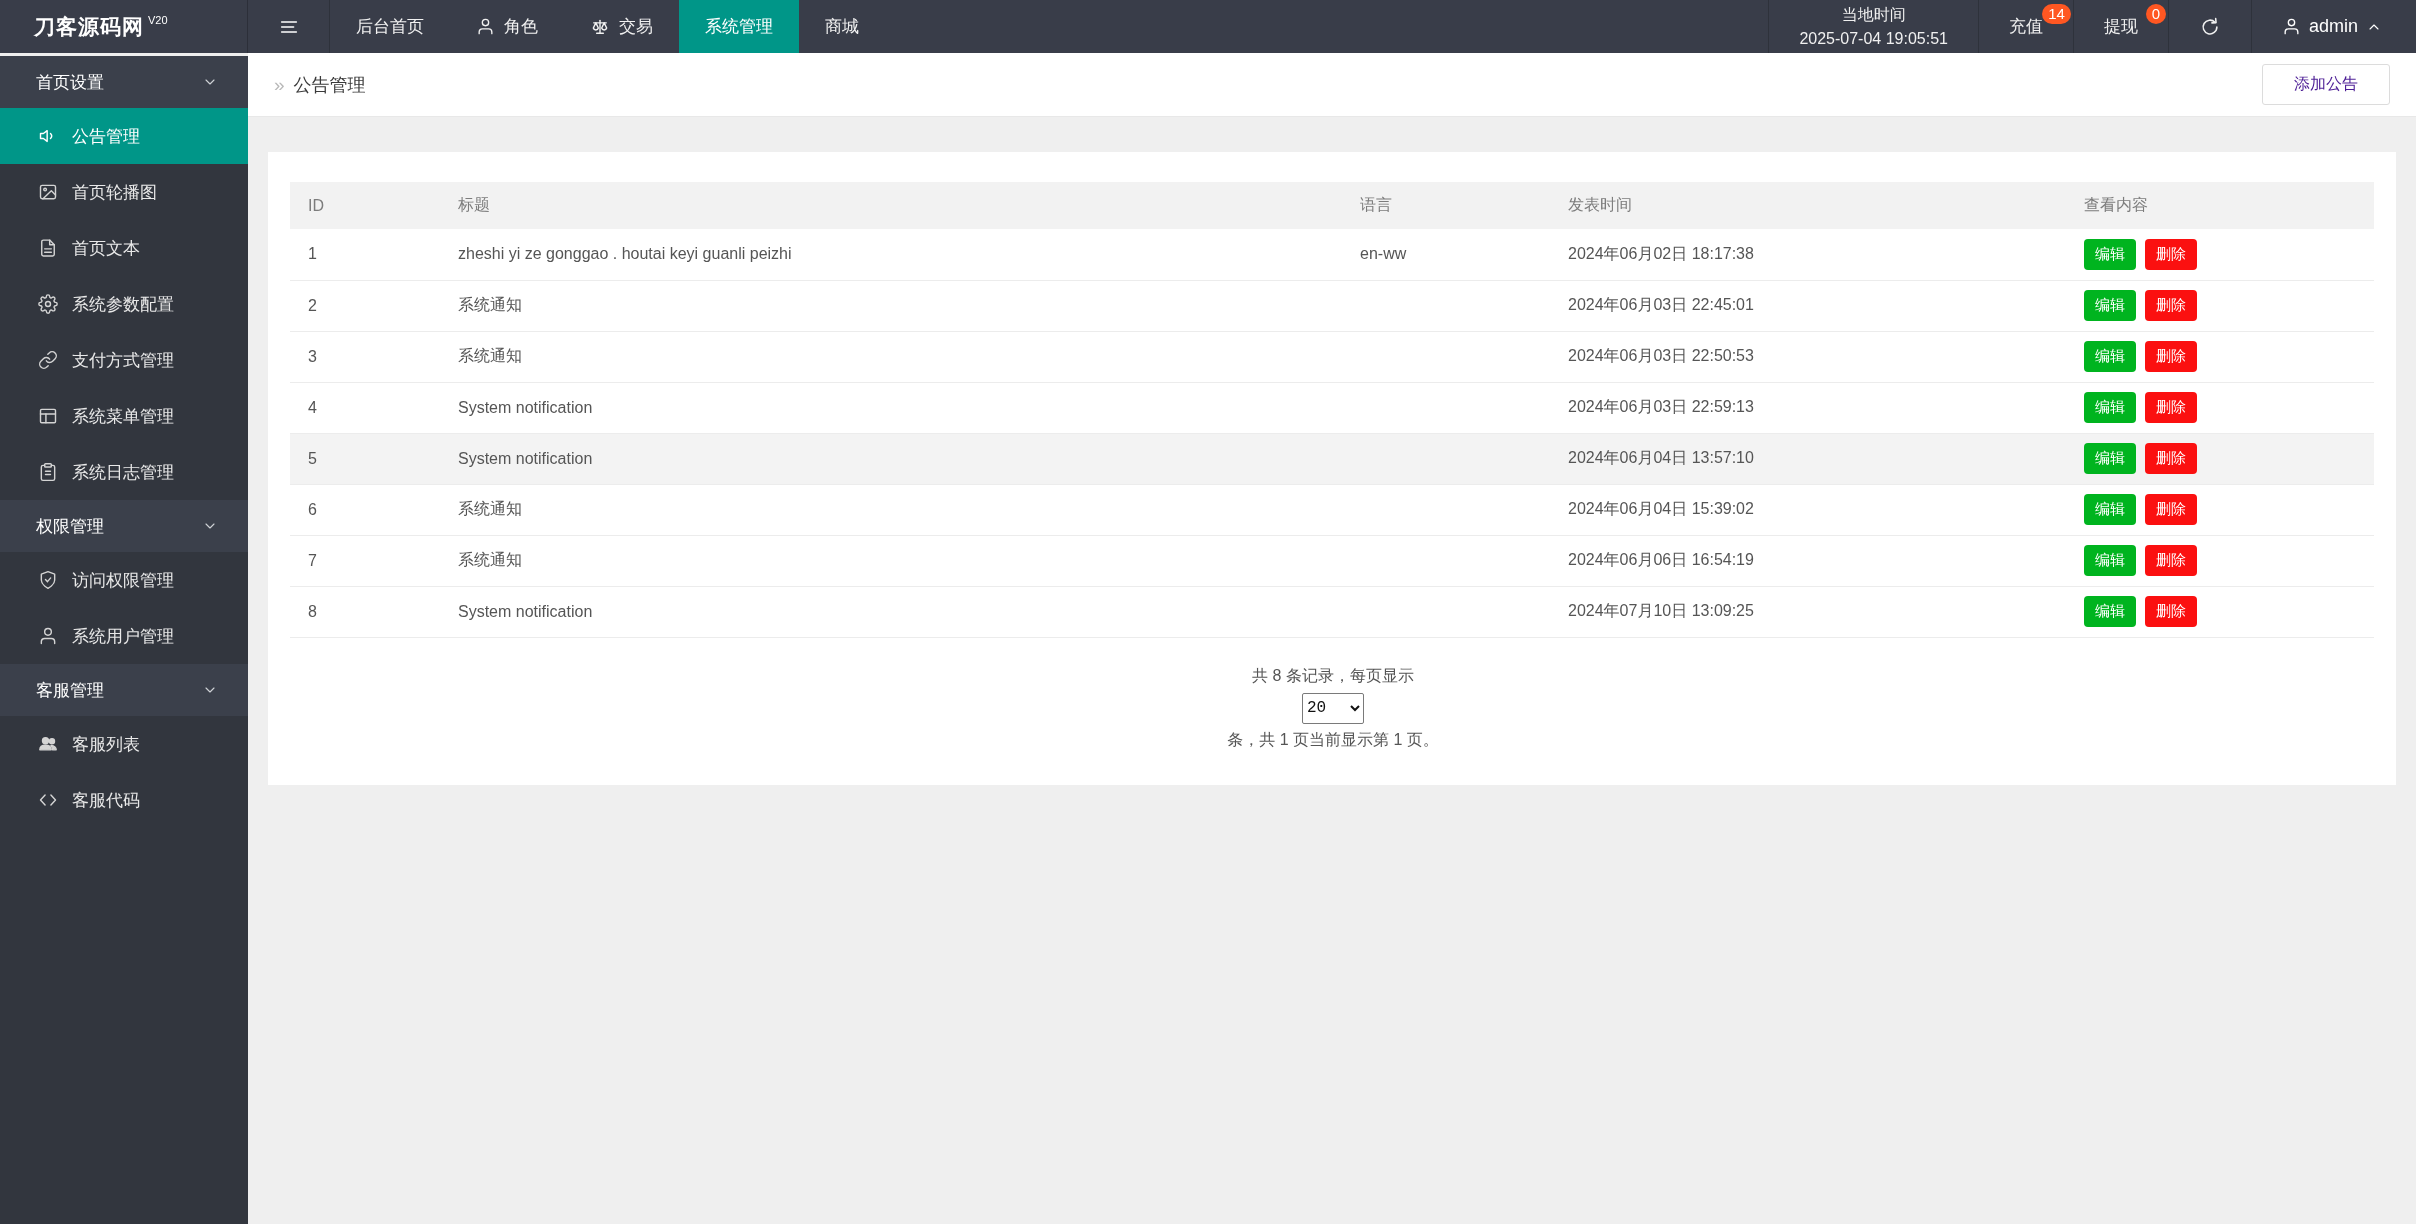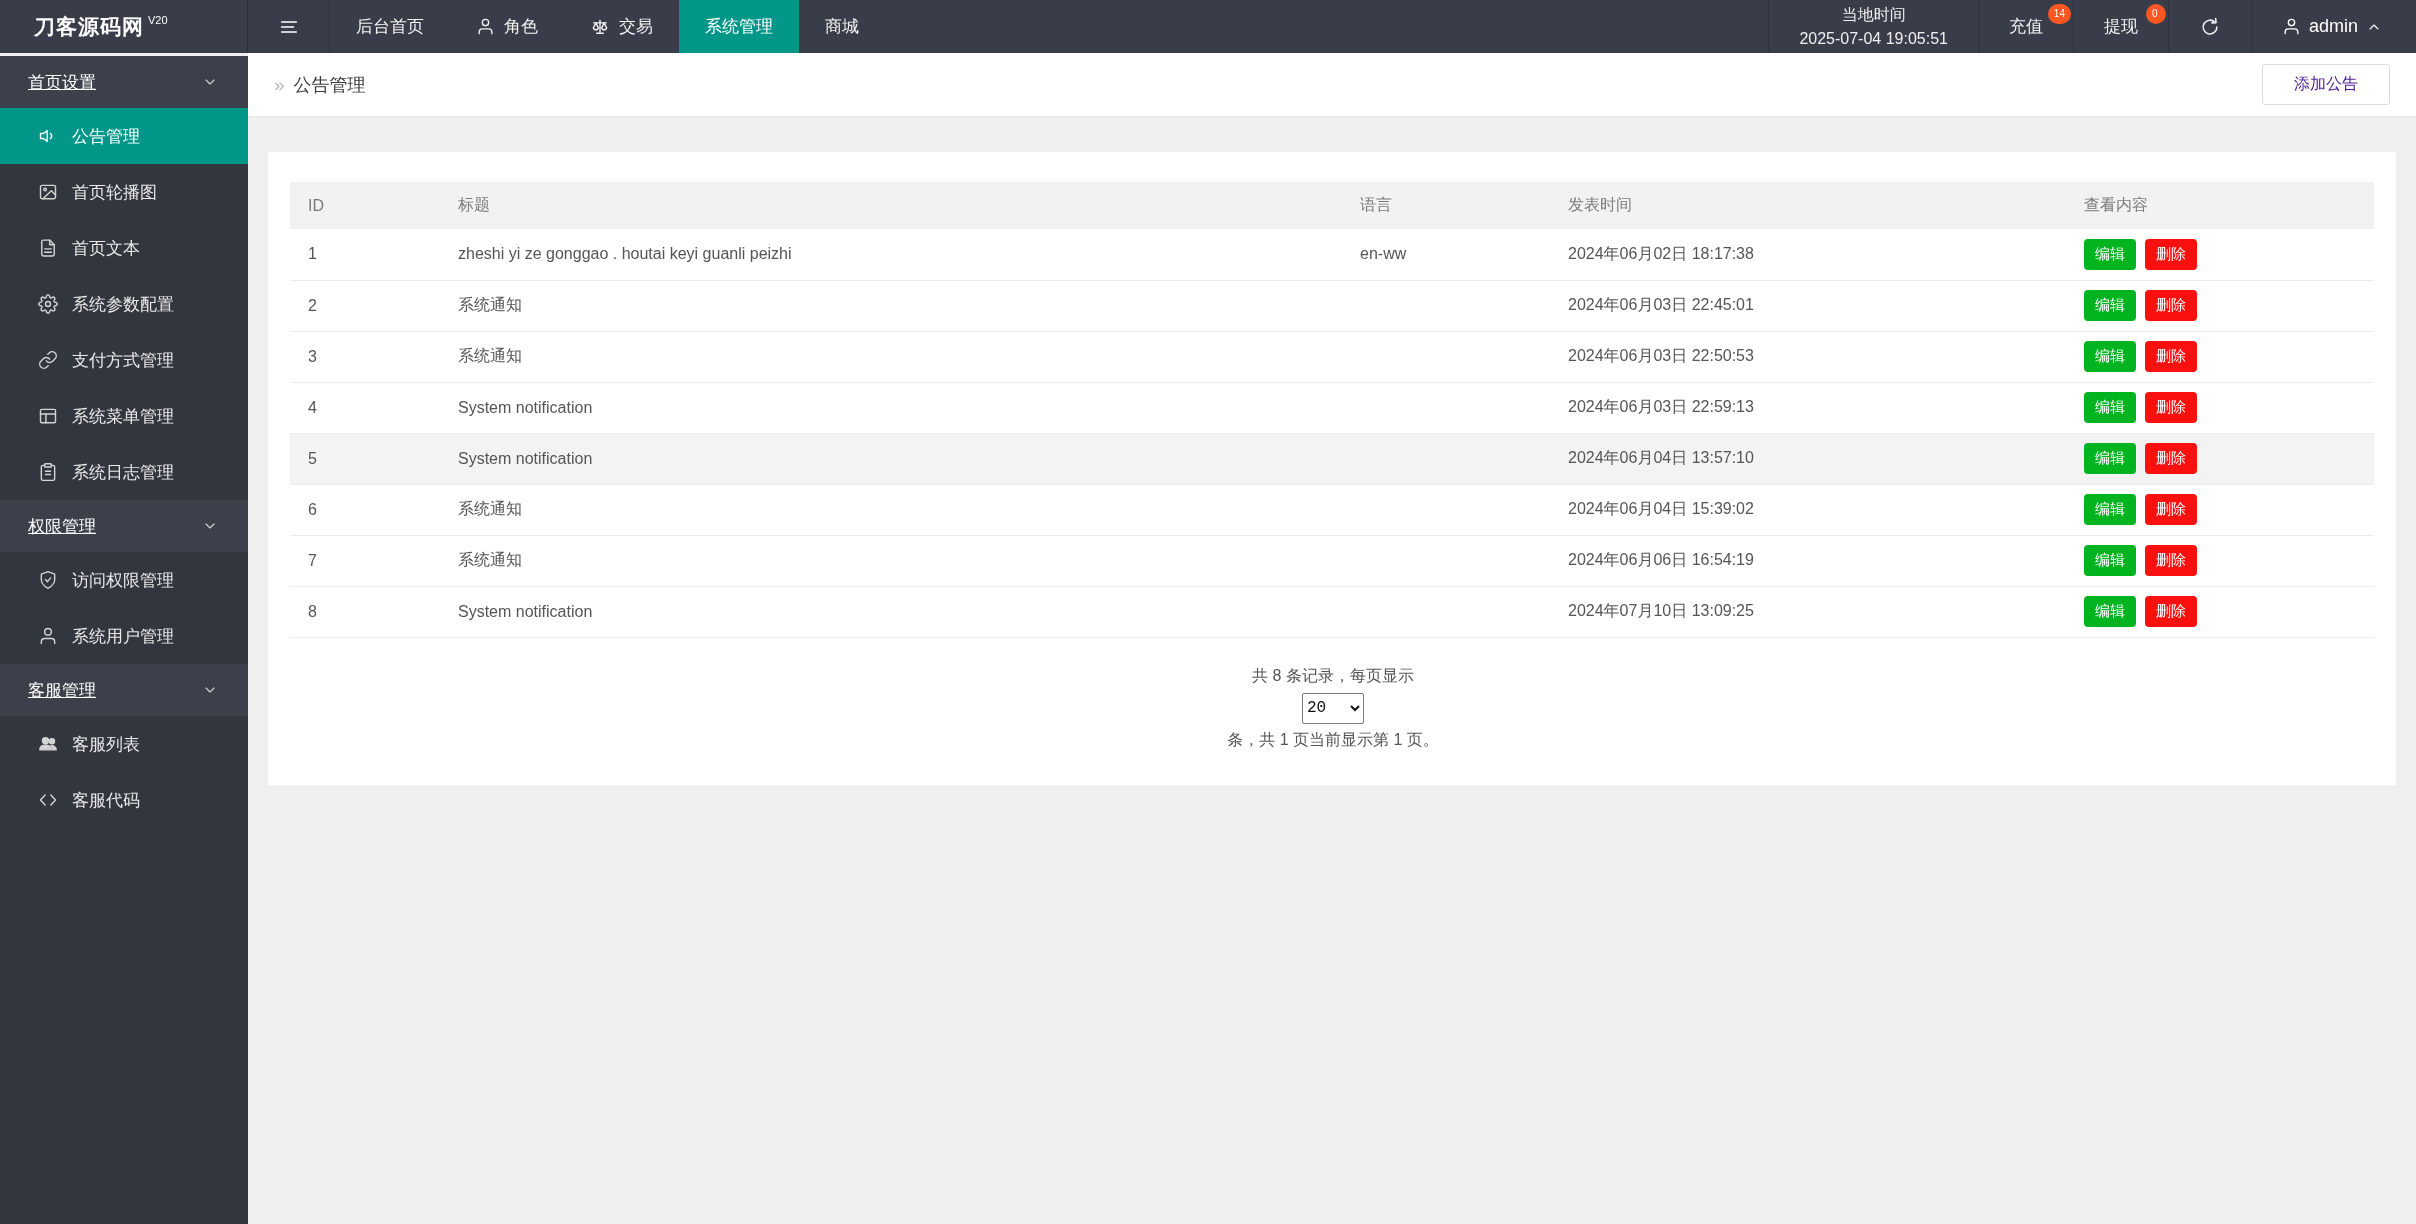--- a/index.html
+++ b/index.html
@@ -12,26 +12,26 @@
   .navbar { height:53px; background:#393d49; display:flex; align-items:stretch; color:#f0f0f0; }
   .logo-box { width:248px; display:flex; align-items:center; padding-left:34px; border-right:1px solid rgba(0,0,0,.22); }
   .logo-text { font-size:21px; font-weight:700; color:#fff; letter-spacing:1px; }
   .logo-ver { font-size:11px; color:#fff; margin-left:4px; transform:translateY(-7px); display:inline-block; }
   .nav-burger { width:82px; display:flex; align-items:center; justify-content:center; border-right:1px solid rgba(0,0,0,.18); cursor:pointer; color:#fff; }
   .nav-item { display:flex; align-items:center; gap:9px; padding:0 26px; font-size:17px; color:#f2f2f2; cursor:pointer; }
   .nav-item.active { background:#009688; color:#fff;font-family:Liberation Serif, serif; }
   .nav-right { margin-left:auto; display:flex; align-items:stretch; }
   .clock { display:flex; flex-direction:column; justify-content:center; align-items:center; padding:8px 30px; font-size:16px; line-height:1.45; border-left:1px solid rgba(0,0,0,.18); }
   .nav-chip { position:relative; display:flex; align-items:center; padding:0 30px; font-size:17px; cursor:pointer; border-left:1px solid rgba(0,0,0,.18); }
-  .badge { position:absolute; top:4px; right:2px; min-width:20px; height:20px; line-height:20px; padding:0 6px; background:#ff5722; color:#fff; font-size:10px; border-radius:10px; }
+  .badge { position:absolute; top:4px; right:2px; min-width:20px; height:20px; line-height:20px; padding:0 6px; background:#ff5722; color:#fff; font-size:15px; border-radius:10px; }
   .nav-user { display:flex; align-items:center; gap:8px; padding:0 34px 0 30px; font-size:18px; cursor:pointer; border-left:1px solid rgba(0,0,0,.18); color:#fff; }
 
   
   .sidebar { position:absolute; top:56px; left:0; bottom:0; width:248px; background:#32363e; overflow:hidden; }
-  .side-section-title { position:relative; height:52px; display:flex; align-items:center; padding-left:28px; font-size:17px; color:#fff; background:#3b404b; cursor:pointer;text-decoration:underline; }
+  .side-section-title { position:relative; height:52px; display:flex; align-items:center; padding-left:36px; font-size:17px; color:#fff; background:#3b404b; cursor:pointer; }
   .side-section-title .chev { position:absolute; right:30px; color:#cfd2d6; }
   .side-item { height:56px; display:flex; align-items:center; gap:14px; padding-left:38px; font-size:17px; color:#e9e9e9; cursor:pointer; }
   .side-item .ic { color:#d4d4d4; }
   .side-item.active { background:#009688; color:#fff; }
   .side-item.active .ic { color:#fff; }
 
   
   .main { margin-left:248px; }
   .topbar { height:64px; background:#fff; border-bottom:1px solid #e8e8e8; display:flex; align-items:center; padding:0 26px; }
   .crumb-sep { color:#b9b9b9; font-size:19px; margin-right:9px; }

